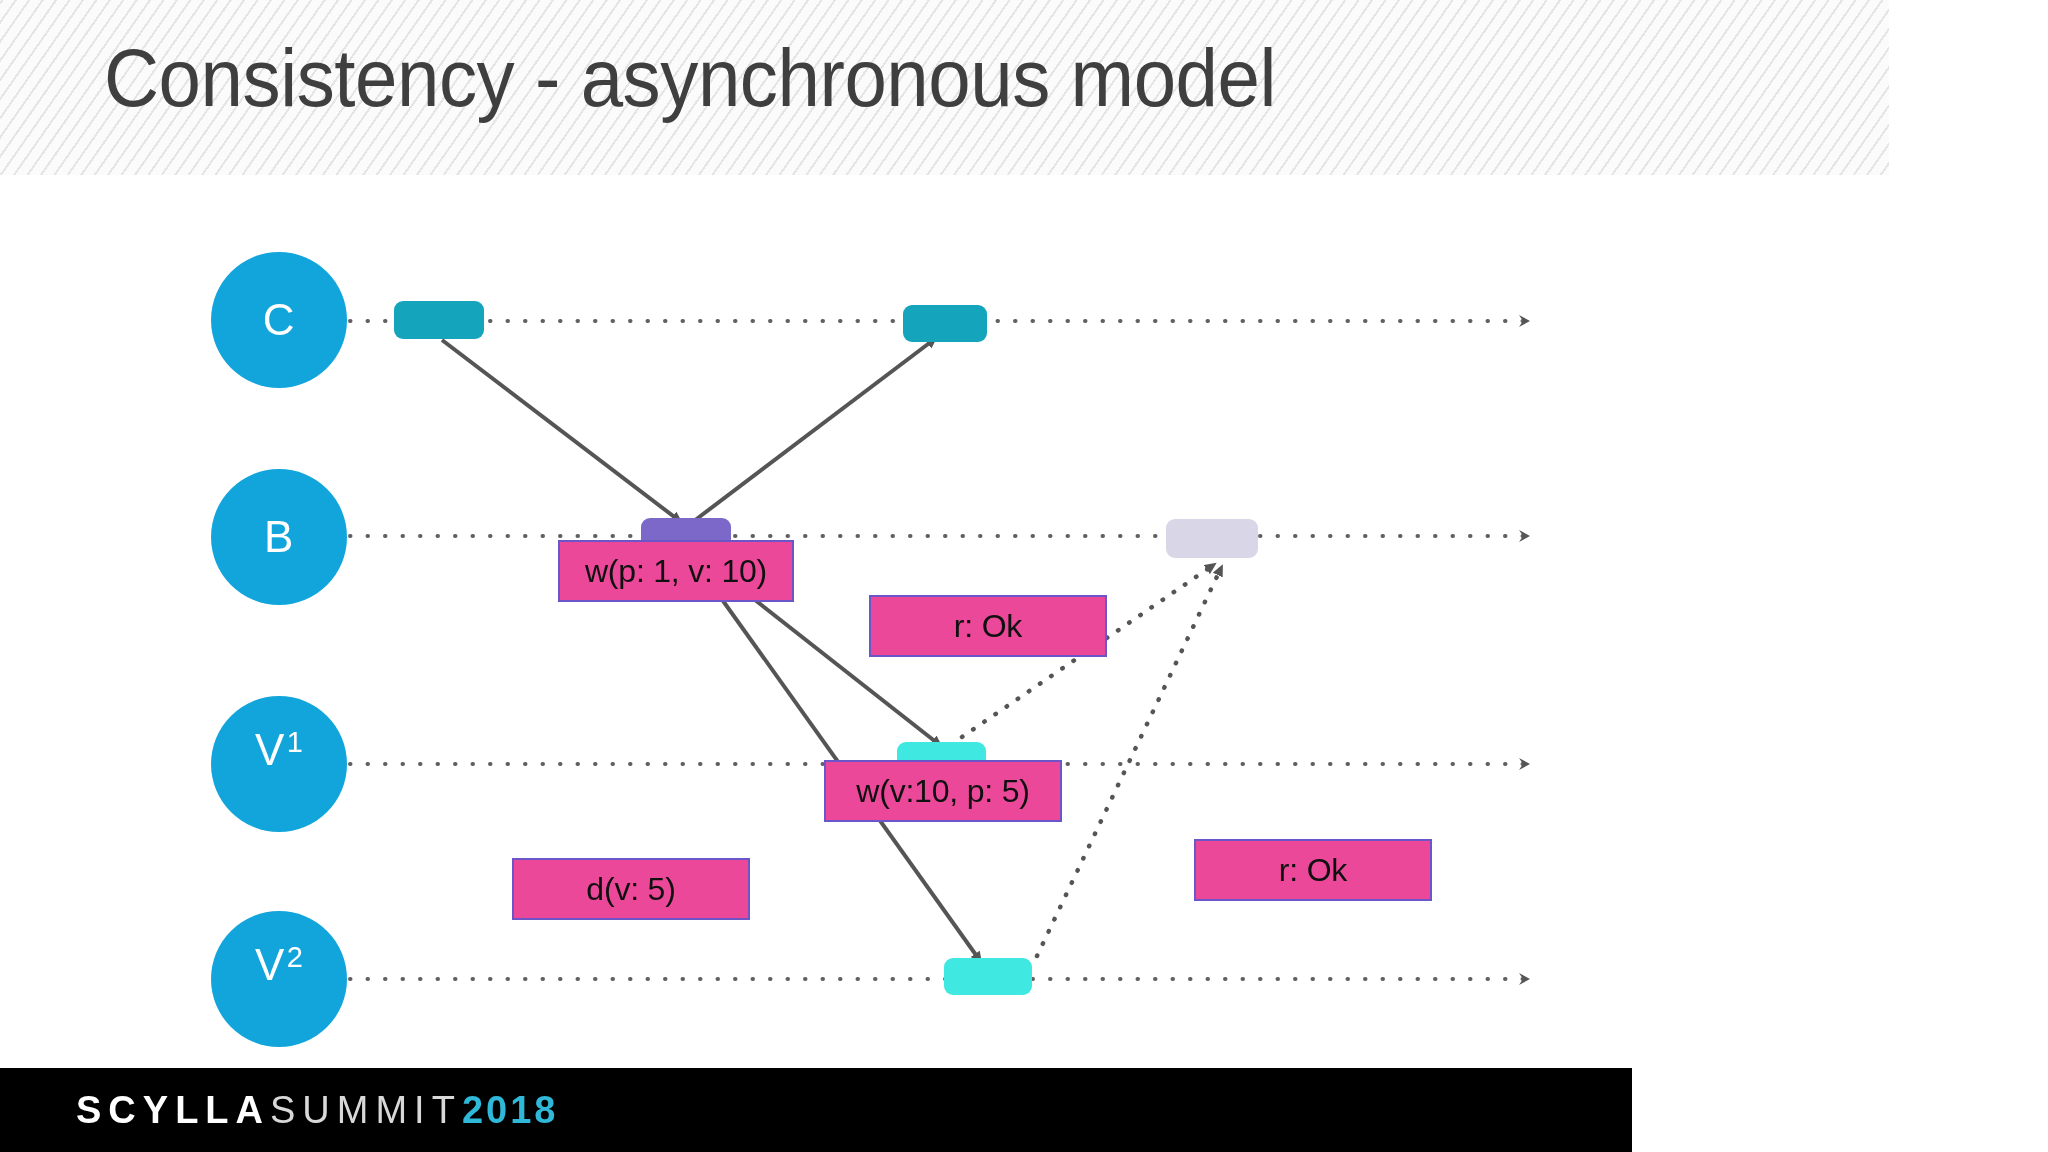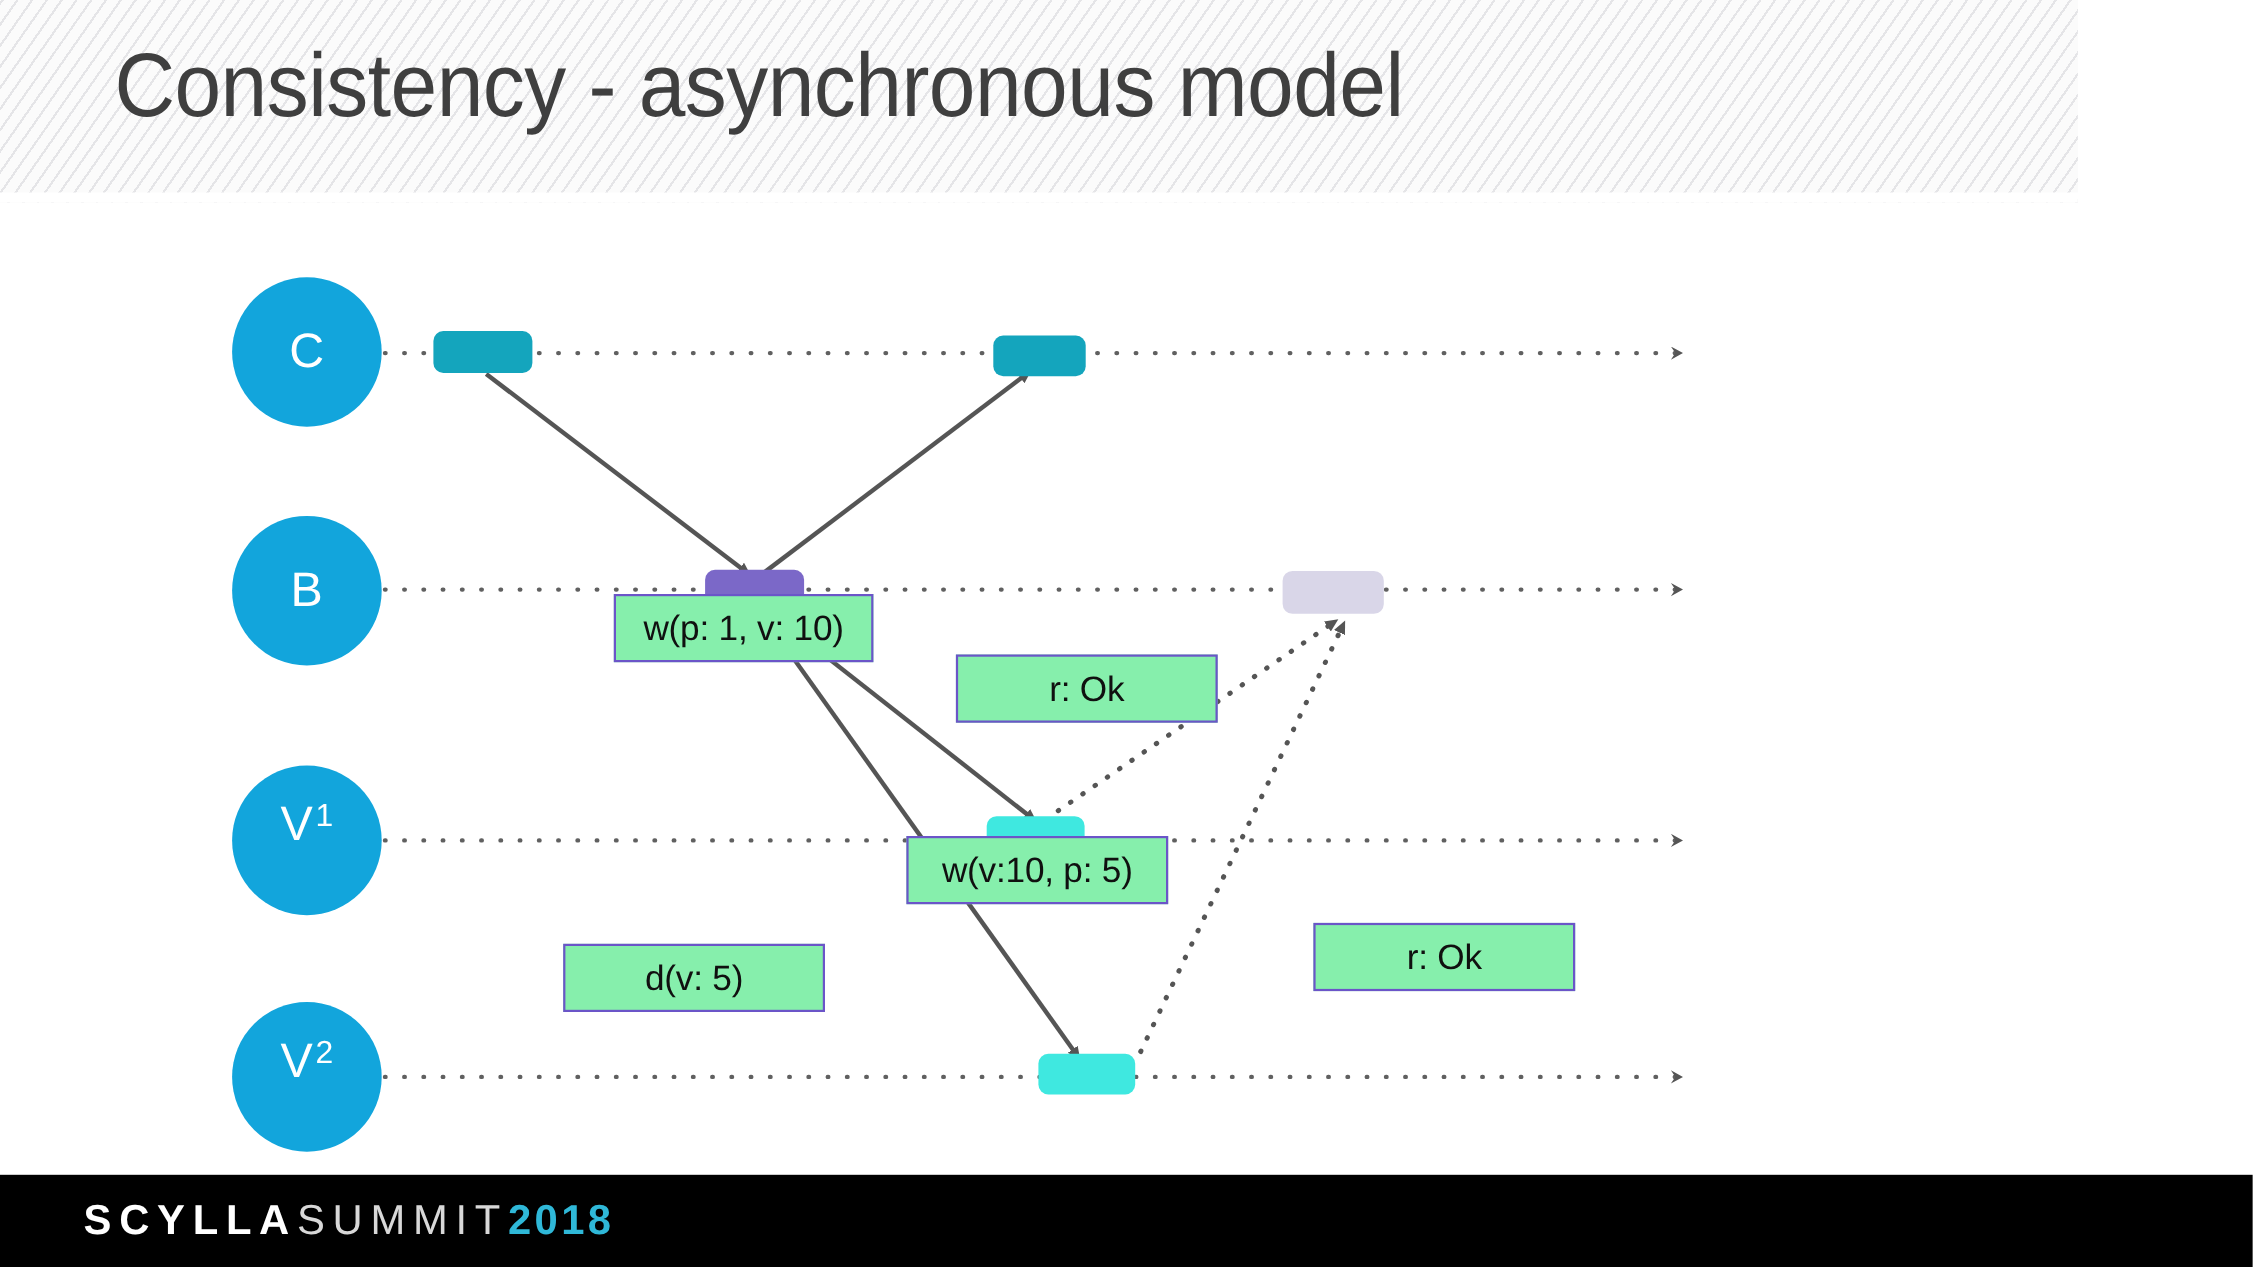--- a/index.html
+++ b/index.html
@@ -100,38 +100,38 @@
   
   .bar {
     position: absolute;
     border-radius: 9px;
   }
 
   
   .msg-box {
     position: absolute;
     border: 2px solid #6B55C8;
-    background: #86efac;
+    background: #ec4899;
     box-sizing: border-box;
     display: flex;
     align-items: center;
     justify-content: center;
     color: #101010;
     font-size: 32px;
     font-family: "Liberation Sans", sans-serif;
     white-space: nowrap;
     letter-spacing: -0.2px;
   }
 
   
   #footer {
     position: absolute;
     left: 0;
     top: 1068px;
-    width: 2048px;
+    width: 1632px;
     height: 84px;
     background: #000000;
   }
   #logo {
     position: absolute;
     left: 76px;
     top: 21px;
     font-size: 38px;
     line-height: 42px;
     letter-spacing: 7px;

